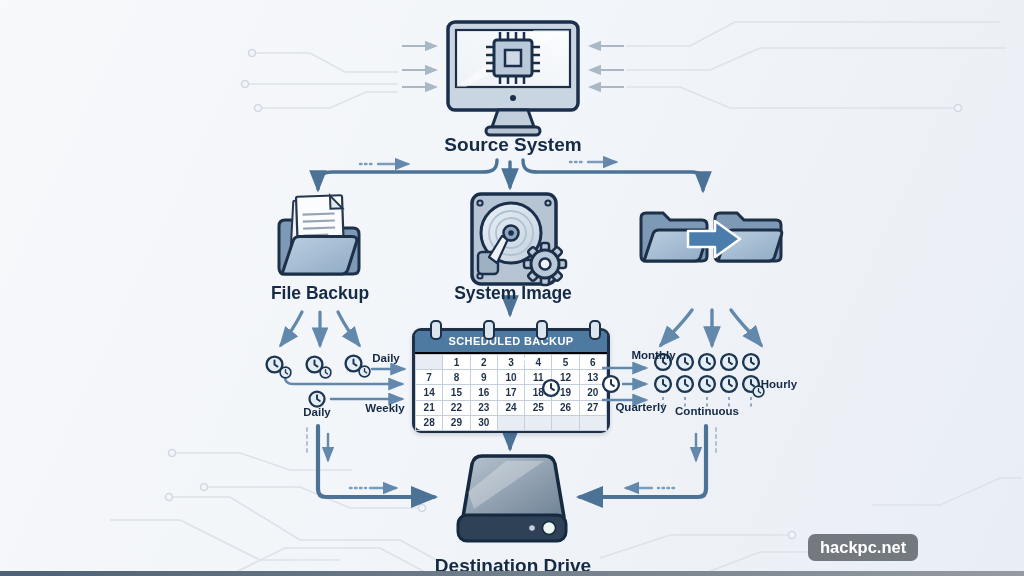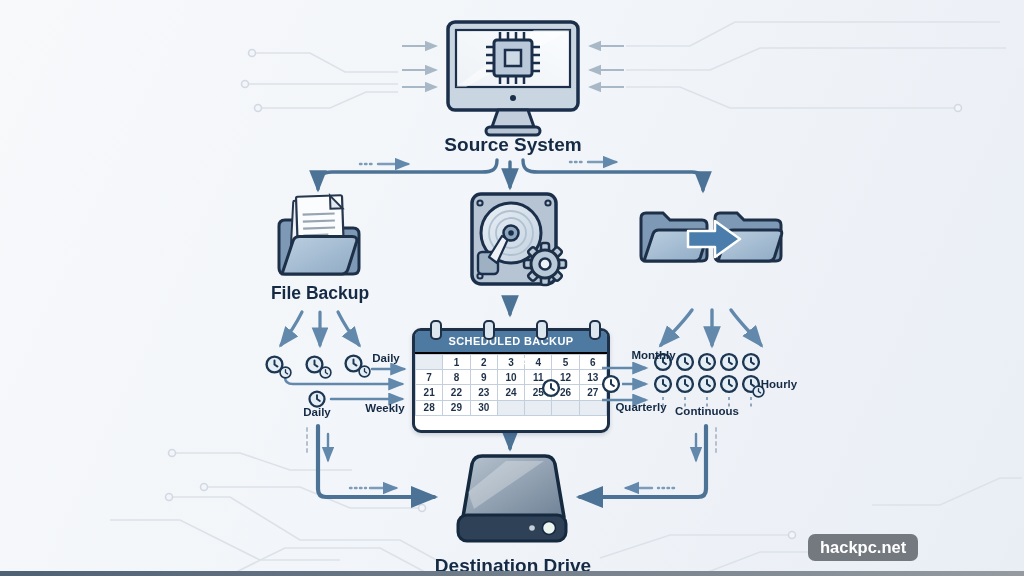--- a/index.html
+++ b/index.html
@@ -295,20 +295,29 @@
           <tr>
             <td>7</td>
             <td>8</td>
             <td>9</td>
             <td>10</td>
             <td>11</td>
             <td>12</td>
             <td>13</td>
           </tr>
           <tr>
+            <td>14</td>
+            <td>15</td>
+            <td>16</td>
+            <td>17</td>
+            <td>18</td>
+            <td>19</td>
+            <td>20</td>
+          </tr>
+          <tr>
             <td>21</td>
             <td>22</td>
             <td>23</td>
             <td>24</td>
             <td>25</td>
             <td>26</td>
             <td>27</td>
           </tr>
           <tr>
             <td>28</td>
@@ -337,20 +346,21 @@
       <path d="M602,368 H646" marker-end="url(#mB2)"></path>
       <path d="M622,384 H646" marker-end="url(#mB2)"></path>
       <path d="M602,400 H646" marker-end="url(#mB2)"></path>
     </g>
     <use href="#clk2" x="541.5" y="378.5" width="19" height="19"></use>
     <use href="#clk2" x="601.5" y="374.5" width="19" height="19"></use>
   </svg>
 
   <div class="lbl big" id="lbl-source">Source System</div>
   <div class="lbl mid" id="lbl-file">File Backup</div>
+  <div class="lbl mid" id="lbl-sysimg">System Image</div>
   <div class="lbl big" id="lbl-dest">Destination Drive</div>
   <div class="lbl sm" id="lbl-daily-top">Daily</div>
   <div class="lbl sm" id="lbl-weekly">Weekly</div>
   <div class="lbl sm" id="lbl-daily-bottom">Daily</div>
   <div class="lbl sm" id="lbl-monthly">Monthly</div>
   <div class="lbl sm" id="lbl-hourly">Hourly</div>
   <div class="lbl sm" id="lbl-quarterly">Quarterly</div>
   <div class="lbl sm" id="lbl-continuous">Continuous</div>
 
   <div id="watermark">hackpc.net</div>

